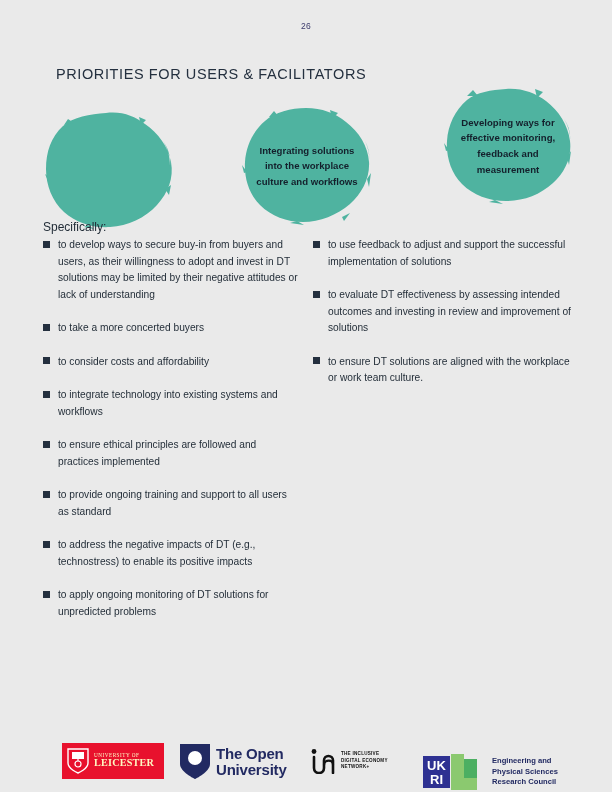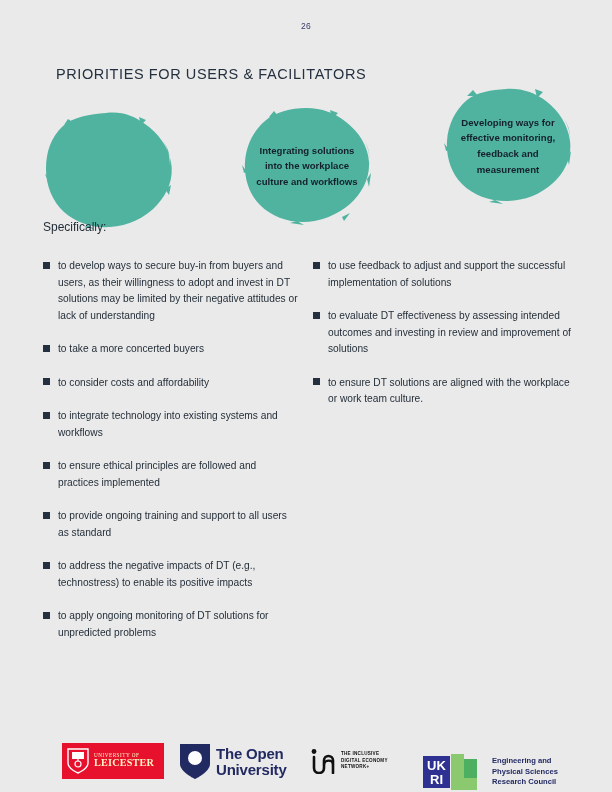--- a/index.html
+++ b/index.html
@@ -88,21 +88,21 @@
   .specifically {
     position: absolute;
     top: 220px;
     left: 43px;
     font-size: 12px;
     color: #1f2a35;
   }
 
   .col {
     position: absolute;
-    top: 258px;
+    top: 237px;
   }
   .col-left  { left: 43px;  width: 255px; }
   .col-right { left: 313px; width: 268px; }
 
   .bullet {
     display: flex;
     align-items: flex-start;
     margin-bottom: 17px;
   }
   .bullet-marker {

